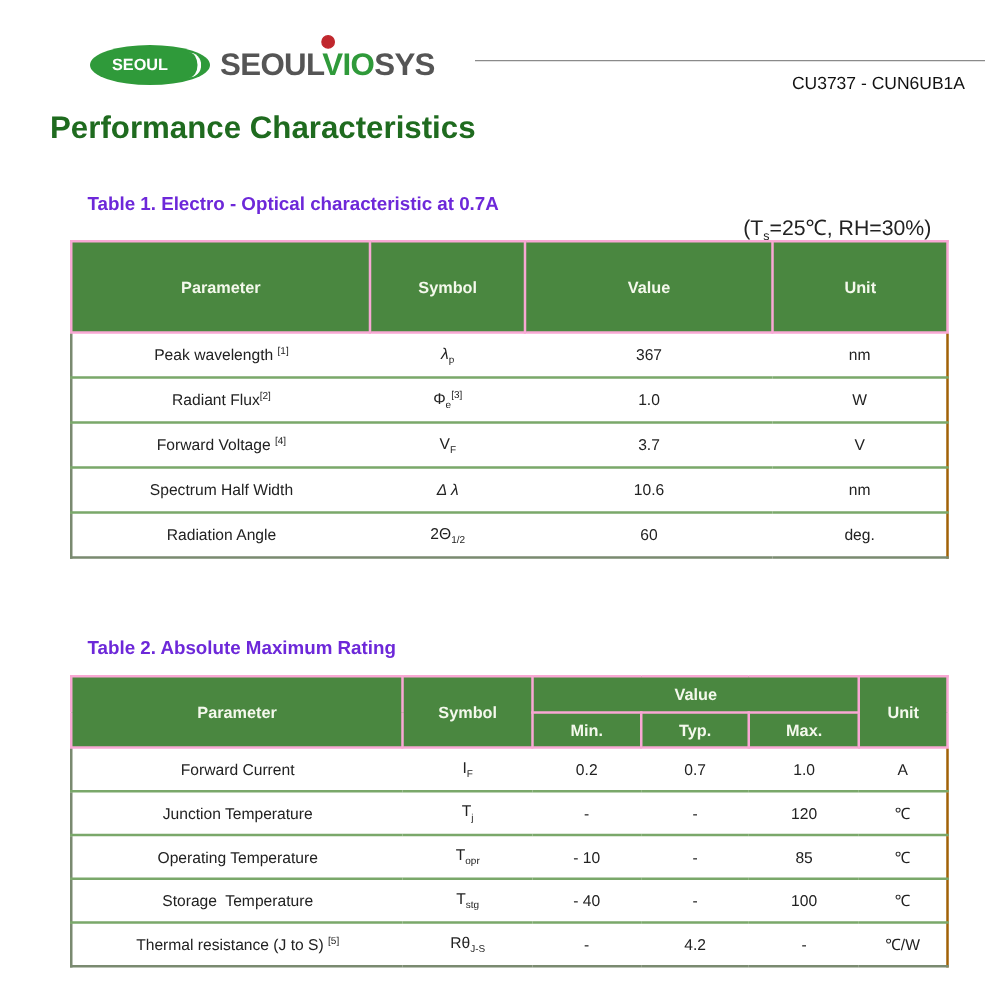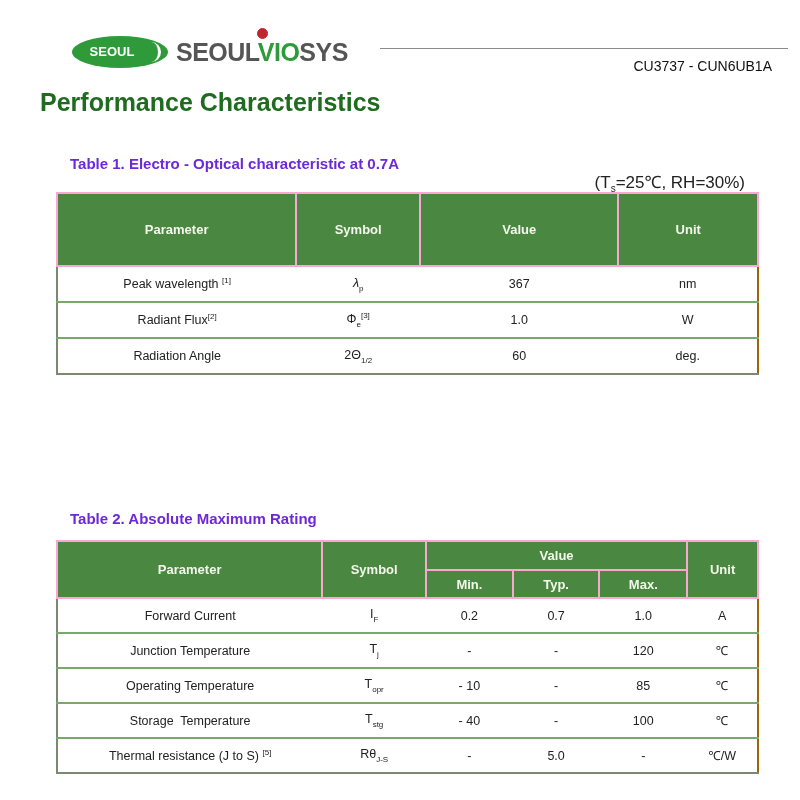--- a/index.html
+++ b/index.html
@@ -84,20 +84,32 @@
       <td>367</td>
       <td>nm</td>
     </tr>
     <tr>
       <td><span>Radiant Flux</span><sup>[2]</sup></td>
       <td><span>Φ</span><sub>e</sub><sup>[3]</sup></td>
       <td>1.0</td>
       <td>W</td>
     </tr>
     <tr>
+      <td><span>Forward Voltage </span><sup>[4]</sup></td>
+      <td><span>V</span><sub>F</sub></td>
+      <td>3.7</td>
+      <td>V</td>
+    </tr>
+    <tr>
+      <td><span>Spectrum Half Width</span></td>
+      <td><i>Δ λ</i></td>
+      <td>10.6</td>
+      <td>nm</td>
+    </tr>
+    <tr>
       <td><span>Radiation Angle</span></td>
       <td><span>2Θ</span><sub>1/2</sub></td>
       <td>60</td>
       <td>deg.</td>
     </tr>
   </tbody>
 </table>
 
 <div class="table-caption" style="top:510px;">Table 2. Absolute Maximum Rating</div>
 
@@ -153,18 +165,18 @@
       <td><span>T</span><sub>stg</sub></td>
       <td>- 40</td>
       <td>-</td>
       <td>100</td>
       <td>℃</td>
     </tr>
     <tr>
       <td><span>Thermal resistance (J to S) </span><sup>[5]</sup></td>
       <td><span>Rθ</span><sub>J-S</sub></td>
       <td>-</td>
-      <td>5.0</td>
+      <td>4.2</td>
       <td>-</td>
       <td>℃/W</td>
     </tr>
   </tbody>
 </table>
 
 </body></html>

